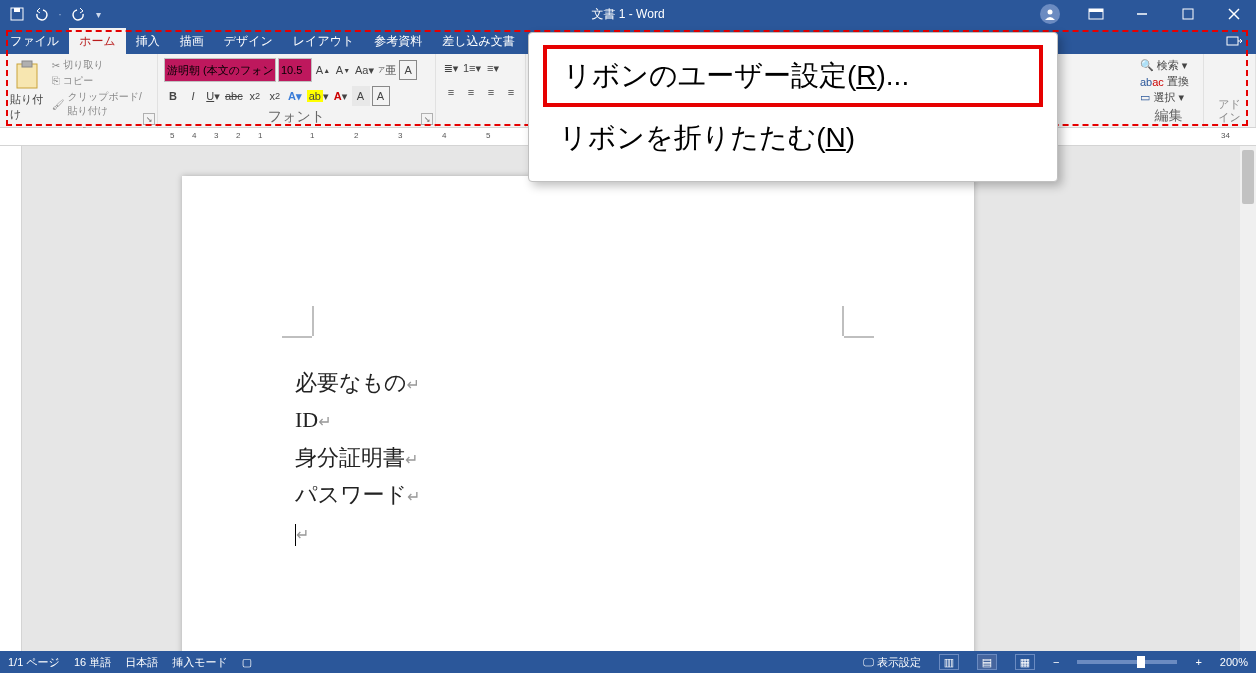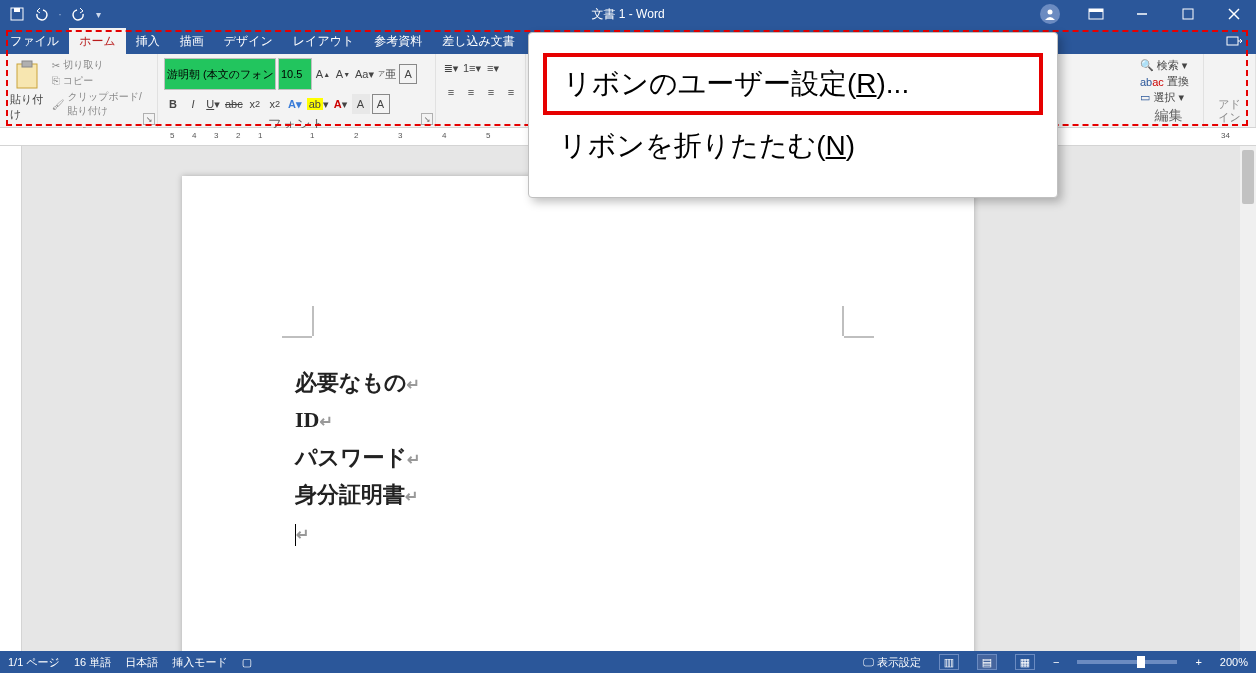--- a/index.html
+++ b/index.html
@@ -22,53 +22,53 @@
 
 
 .ribbon { background: #f3f3f3; height: 74px; border-bottom: 1px solid #d4d4d4; display: flex; align-items: stretch; font-size: 11px; color: #444; }
 .group { border-right: 1px solid #e1e1e1; padding: 4px 6px 2px 6px; display: flex; flex-direction: column; justify-content: space-between; position: relative; }
 .group-label { font-size: 14px; color: #666; text-align: center; padding-top: 2px; }
 .group-body { flex: 1; display: flex; gap: 4px; align-items: flex-start; }
 .paste-big { display: flex; flex-direction: column; align-items: center; gap: 2px; padding: 2px 4px; }
 .clip-actions { display: flex; flex-direction: column; gap: 2px; font-size: 10px; color: #888; }
 .clip-actions div { display: flex; align-items: center; gap: 3px; }
 .font-row { display: flex; gap: 2px; align-items: center; }
-.font-select { border: 1px solid #c0c0c0; background: #22c55e; font-size: 11px; height: 32px; padding: 0 2px; }
+.font-select { border: 1px solid #c0c0c0; background: #be185d; font-size: 11px; height: 24px; padding: 0 2px; }
 .fbtn { min-width: 18px; height: 20px; display: inline-flex; align-items: center; justify-content: center; border: 1px solid transparent; font-size: 11px; }
 .hl { background: #ffff00; padding: 0 2px; }
 .fontred { color: #c00; font-weight: bold; }
 .boxA { border: 1px solid #888; padding: 0 3px; }
 .launcher { position: absolute; right: 2px; bottom: 2px; width: 12px; height: 12px; border: 1px solid #b0b0b0; font-size: 8px; display: flex; align-items: center; justify-content: center; color: #666; }
 
 .edit-col { display: flex; flex-direction: column; gap: 1px; font-size: 11px; }
 .edit-col div { display: flex; align-items: center; gap: 3px; }
 
 
 .red-dashed { position: absolute; border: 2px dashed #e60000; pointer-events: none; }
 
 
-.ctx-menu { position: absolute; background: #fff; border: 1px solid #c0c0c0; box-shadow: 4px 4px 10px rgba(0,0,0,0.25); border-radius: 4px; font-size: 28px; padding: 20px 0; z-index: 100; }
+.ctx-menu { position: absolute; background: #fff; border: 1px solid #c0c0c0; box-shadow: 4px 4px 10px rgba(0,0,0,0.25); border-radius: 4px; font-size: 28px; padding: 12px 0; z-index: 100; }
 .ctx-item { padding: 12px 30px; white-space: nowrap; }
 .ctx-item.hl-red { border: 4px solid #e60000; margin: 0 14px; padding: 8px 16px; }
 .ul-letter { text-decoration: underline; }
 
 
 .ruler-h { background: #fff; height: 18px; border-bottom: 1px solid #d4d4d4; position: relative; font-size: 8px; color: #555; display:flex; align-items:center; justify-content:center; overflow:hidden; }
 .ruler-h .ticks { position: absolute; left: 170px; right: 20px; top:0; bottom:0; display:flex; align-items:center; }
 .ruler-h .num { position:absolute; top:3px; }
 
 .doc-area { position: absolute; top: 146px; left: 0; right: 0; bottom: 20px; background: #e6e6e6; overflow: hidden; }
 .ruler-v { position: absolute; left: 0; top: 0; bottom: 0; width: 22px; background: #fff; border-right: 1px solid #d4d4d4; font-size:8px; color:#555; }
 .page { position: absolute; left: 182px; top: 30px; width: 792px; height: 1000px; background: #fff; box-shadow: 0 0 6px rgba(0,0,0,0.25); }
 .page .margin-mark { position: absolute; border: 1px solid #bfbfbf; }
 .mm-tl-h { top: 160px; left: 100px; width: 30px; height: 0; border-width: 0 0 1px 0; }
 .mm-tl-v { top: 130px; left: 130px; width: 0; height: 30px; border-width: 0 0 0 1px; }
 .mm-tr-h { top: 160px; right: 100px; width: 30px; height: 0; border-width: 0 0 1px 0; }
 .mm-tr-v { top: 130px; right: 130px; width: 0; height: 30px; border-width: 0 1px 0 0; }
-.doc-text { position: absolute; left: 113px; top: 188px; font-family: "Yu Mincho","MS Mincho",serif; font-size: 22px; color: #222; line-height: 1.7; font-weight: bold; }
+.doc-text { position: absolute; left: 113px; top: 188px; font-family: "Yu Mincho","MS Mincho",serif; font-size: 22px; color: #222; line-height: 1.7; }
 .para-mark { color: #999; font-size: 16px; }
 .cursor-line { display:inline-block; width:1px; height:22px; background:#000; vertical-align:middle; }
 .scroll-v { position:absolute; right:0; top:0; bottom:0; width:16px; background:#f0f0f0; }
 .scroll-thumb { position:absolute; right:2px; top:4px; width:12px; height:54px; background:#c2c2c2; border-radius:2px; }
 
 
 .statusbar { position: absolute; bottom: 0; left: 0; right: 0; height: 20px; background: #2b579a; color: #fff; font-size: 11px; display: flex; align-items: center; padding: 11px 8px; gap: 14px; }
 .statusbar .right { margin-left: auto; display: flex; align-items: center; gap: 18px; }
 .zoom-slider { width: 100px; height: 4px; background: #6b8bc1; position: relative; }
 .zoom-slider .knob { position: absolute; top: -4px; left: 60px; width: 8px; height: 12px; background: #fff; }
@@ -302,22 +302,22 @@
 <div class="doc-area">
   <div class="ruler-v"></div>
   <div class="page">
     <div class="margin-mark mm-tl-h"></div>
     <div class="margin-mark mm-tl-v"></div>
     <div class="margin-mark mm-tr-h"></div>
     <div class="margin-mark mm-tr-v"></div>
     <div class="doc-text">
       <div><span>必要なもの</span><span class="para-mark">↵</span></div>
       <div><span>ID</span><span class="para-mark">↵</span></div>
+      <div><span>身分証明書</span><span class="para-mark">↵</span></div>
       <div><span>パスワード</span><span class="para-mark">↵</span></div>
-      <div><span>身分証明書</span><span class="para-mark">↵</span></div>
       <div><span class="cursor-line"></span><span class="para-mark">↵</span></div>
     </div>
   </div>
   <div class="scroll-v">
     <div class="scroll-thumb"></div>
   </div>
 </div>
 
 <div class="statusbar">
   <span>1/1 ページ</span>

